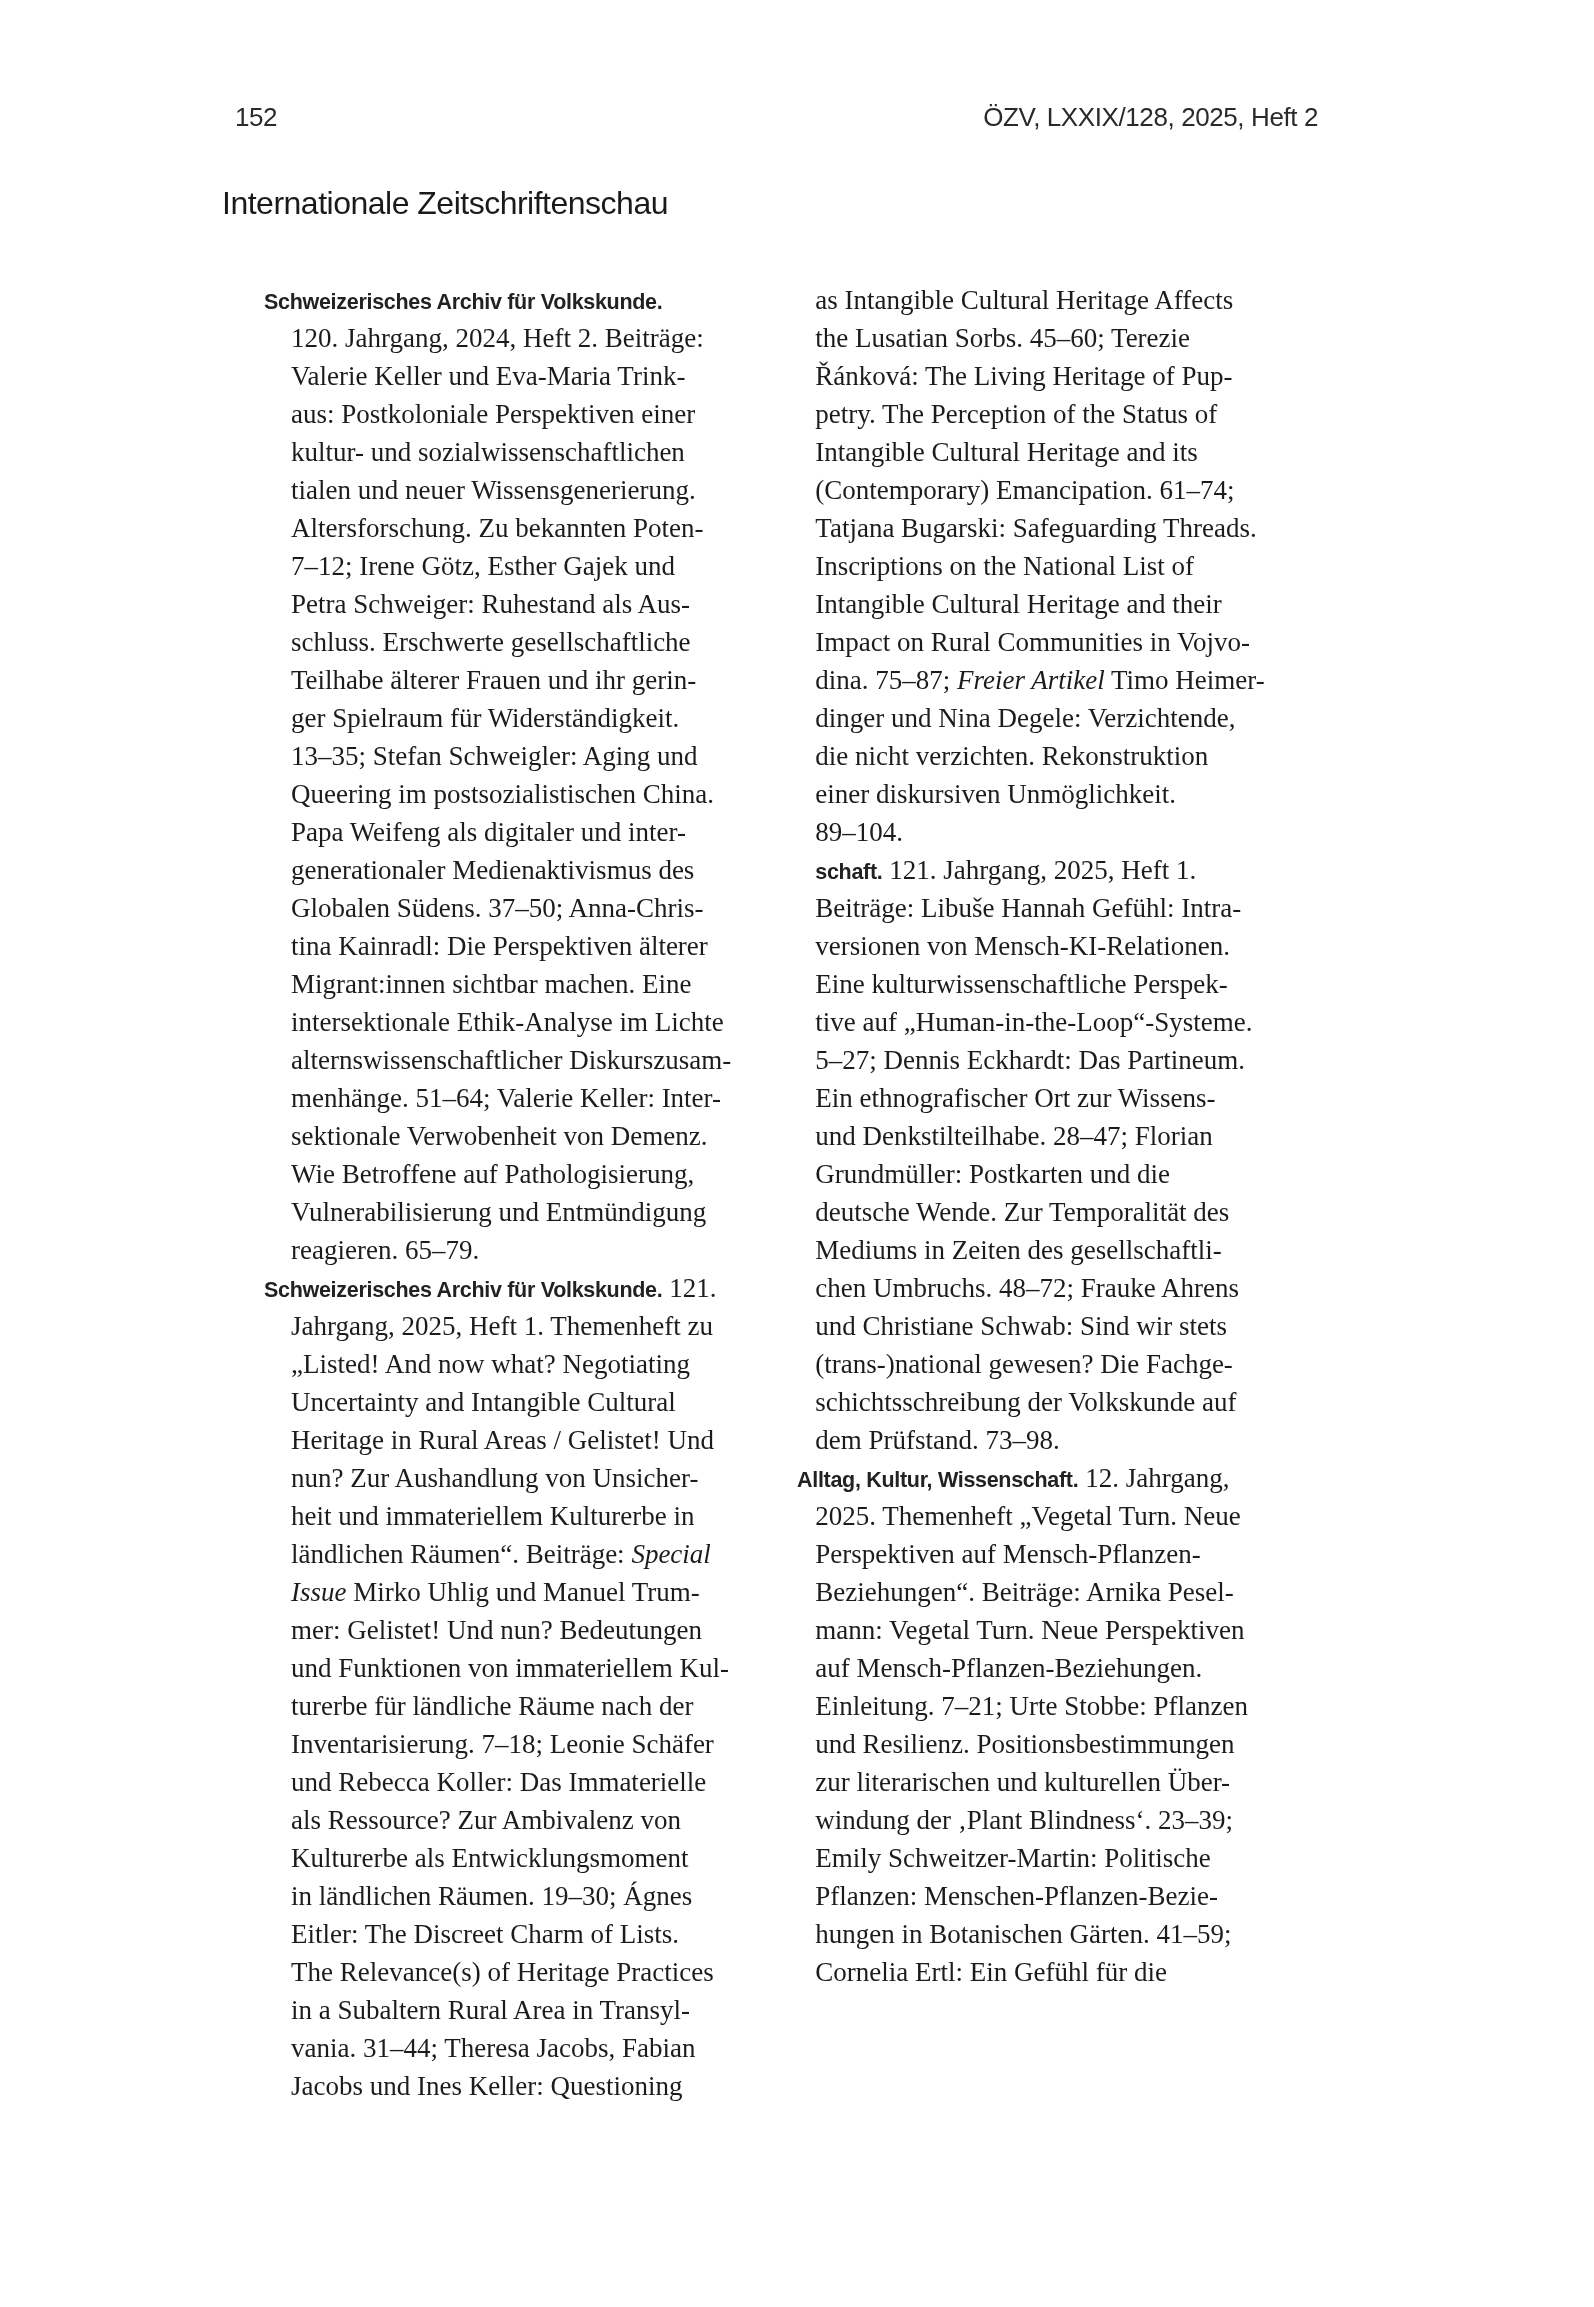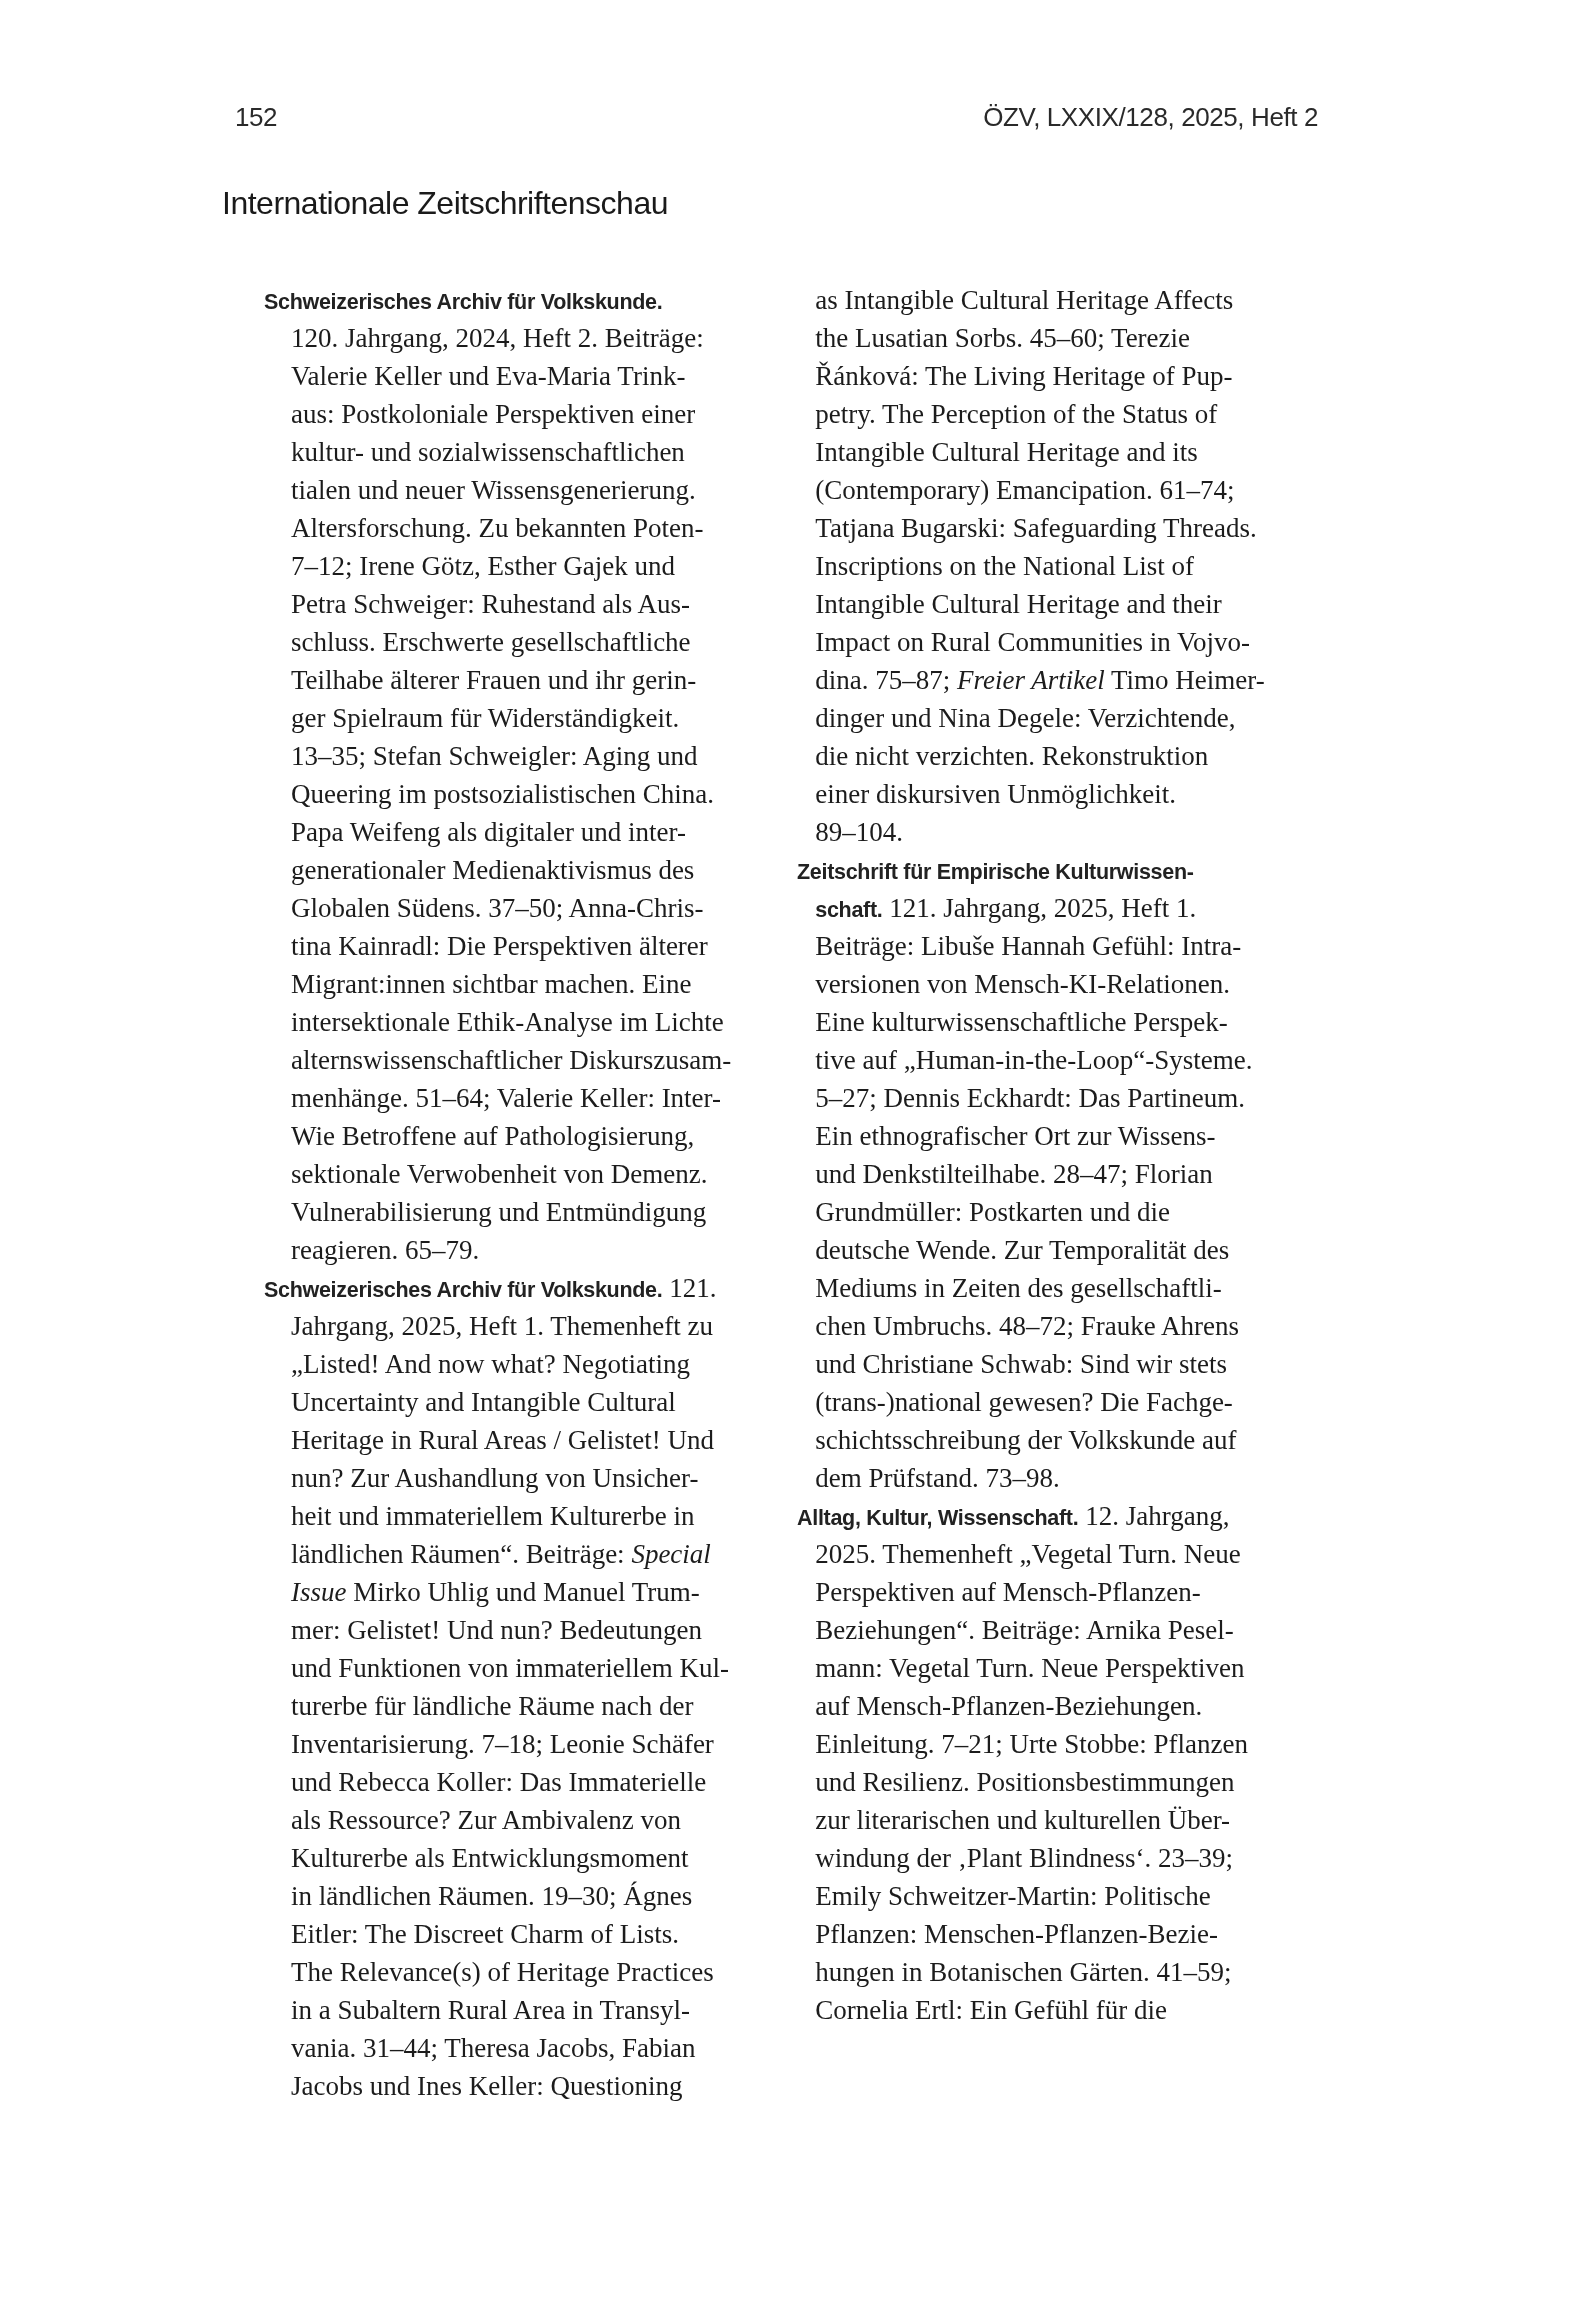--- a/index.html
+++ b/index.html
@@ -43,22 +43,22 @@
     <span class="line indent">13–35; Stefan Schweigler: Aging und</span>
     <span class="line indent">Queering im postsozialistischen China.</span>
     <span class="line indent">Papa Weifeng als digitaler und inter-</span>
     <span class="line indent">generationaler Medienaktivismus des</span>
     <span class="line indent">Globalen Südens. 37–50; Anna-Chris-</span>
     <span class="line indent">tina Kainradl: Die Perspektiven älterer</span>
     <span class="line indent">Migrant:innen sichtbar machen. Eine</span>
     <span class="line indent">intersektionale Ethik-Analyse im Lichte</span>
     <span class="line indent">alternswissenschaftlicher Diskurszusam-</span>
     <span class="line indent">menhänge. 51–64; Valerie Keller: Inter-</span>
+    <span class="line indent">sektionale Verwobenheit von Demenz.</span>
     <span class="line indent">Wie Betroffene auf Pathologisierung,</span>
-    <span class="line indent">sektionale Verwobenheit von Demenz.</span>
     <span class="line indent">Vulnerabilisierung und Entmündigung</span>
     <span class="line indent">reagieren. 65–79.</span>
   </div>
   <div class="entry">
     <span class="line"><span class="jt">Schweizerisches Archiv für Volkskunde.</span><span> 121.</span></span>
     <span class="line indent">Jahrgang, 2025, Heft 1. Themenheft zu</span>
     <span class="line indent">„Listed! And now what? Negotiating</span>
     <span class="line indent">Uncertainty and Intangible Cultural</span>
     <span class="line indent">Heritage in Rural Areas / Gelistet! Und</span>
     <span class="line indent">nun? Zur Aushandlung von Unsicher-</span>
@@ -93,21 +93,20 @@
     <span class="line cont">Inscriptions on the National List of</span>
     <span class="line cont">Intangible Cultural Heritage and their</span>
     <span class="line cont">Impact on Rural Communities in Vojvo-</span>
     <span class="line cont"><span>dina. 75–87; </span><em>Freier Artikel</em><span> Timo Heimer-</span></span>
     <span class="line cont">dinger und Nina Degele: Verzichtende,</span>
     <span class="line cont">die nicht verzichten. Rekonstruktion</span>
     <span class="line cont">einer diskursiven Unmöglichkeit.</span>
     <span class="line cont">89–104.</span>
   </div>
   <div class="entry">
-    <span class="line"><span class="jt">Zeitschrift für Empirische Kulturwissen-</span></span>
     <span class="line cont"><span class="jt">schaft.</span><span> 121. Jahrgang, 2025, Heft 1.</span></span>
     <span class="line cont">Beiträge: Libuše Hannah Gefühl: Intra-</span>
     <span class="line cont">versionen von Mensch-KI-Relationen.</span>
     <span class="line cont">Eine kulturwissenschaftliche Perspek-</span>
     <span class="line cont">tive auf „Human-in-the-Loop“-Systeme.</span>
     <span class="line cont">5–27; Dennis Eckhardt: Das Partineum.</span>
     <span class="line cont">Ein ethnografischer Ort zur Wissens-</span>
     <span class="line cont">und Denkstilteilhabe. 28–47; Florian</span>
     <span class="line cont">Grundmüller: Postkarten und die</span>
     <span class="line cont">deutsche Wende. Zur Temporalität des</span>

